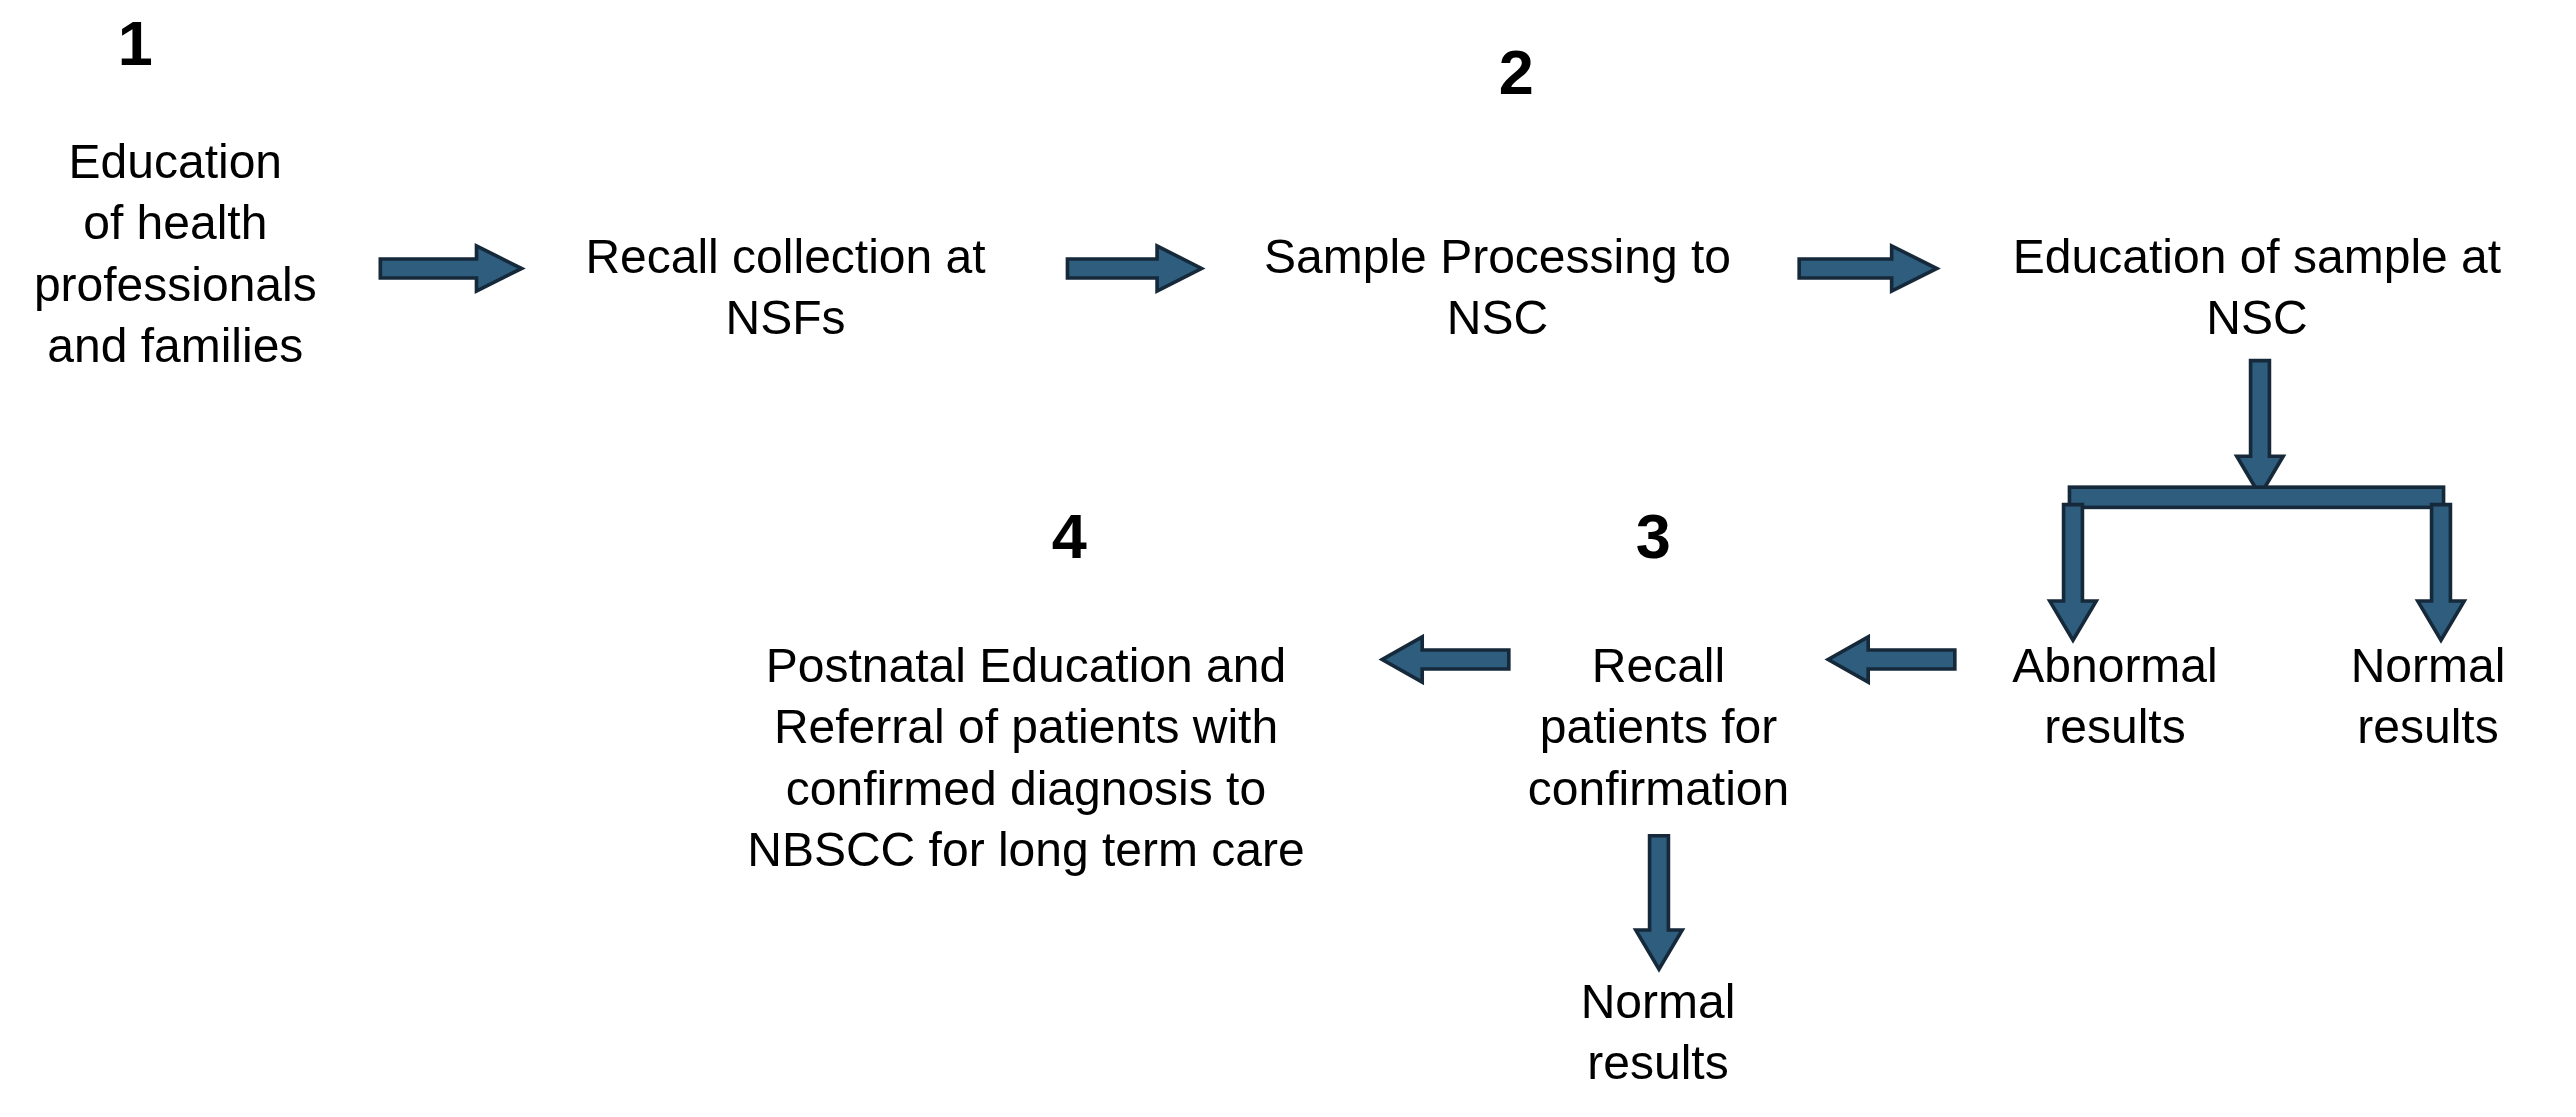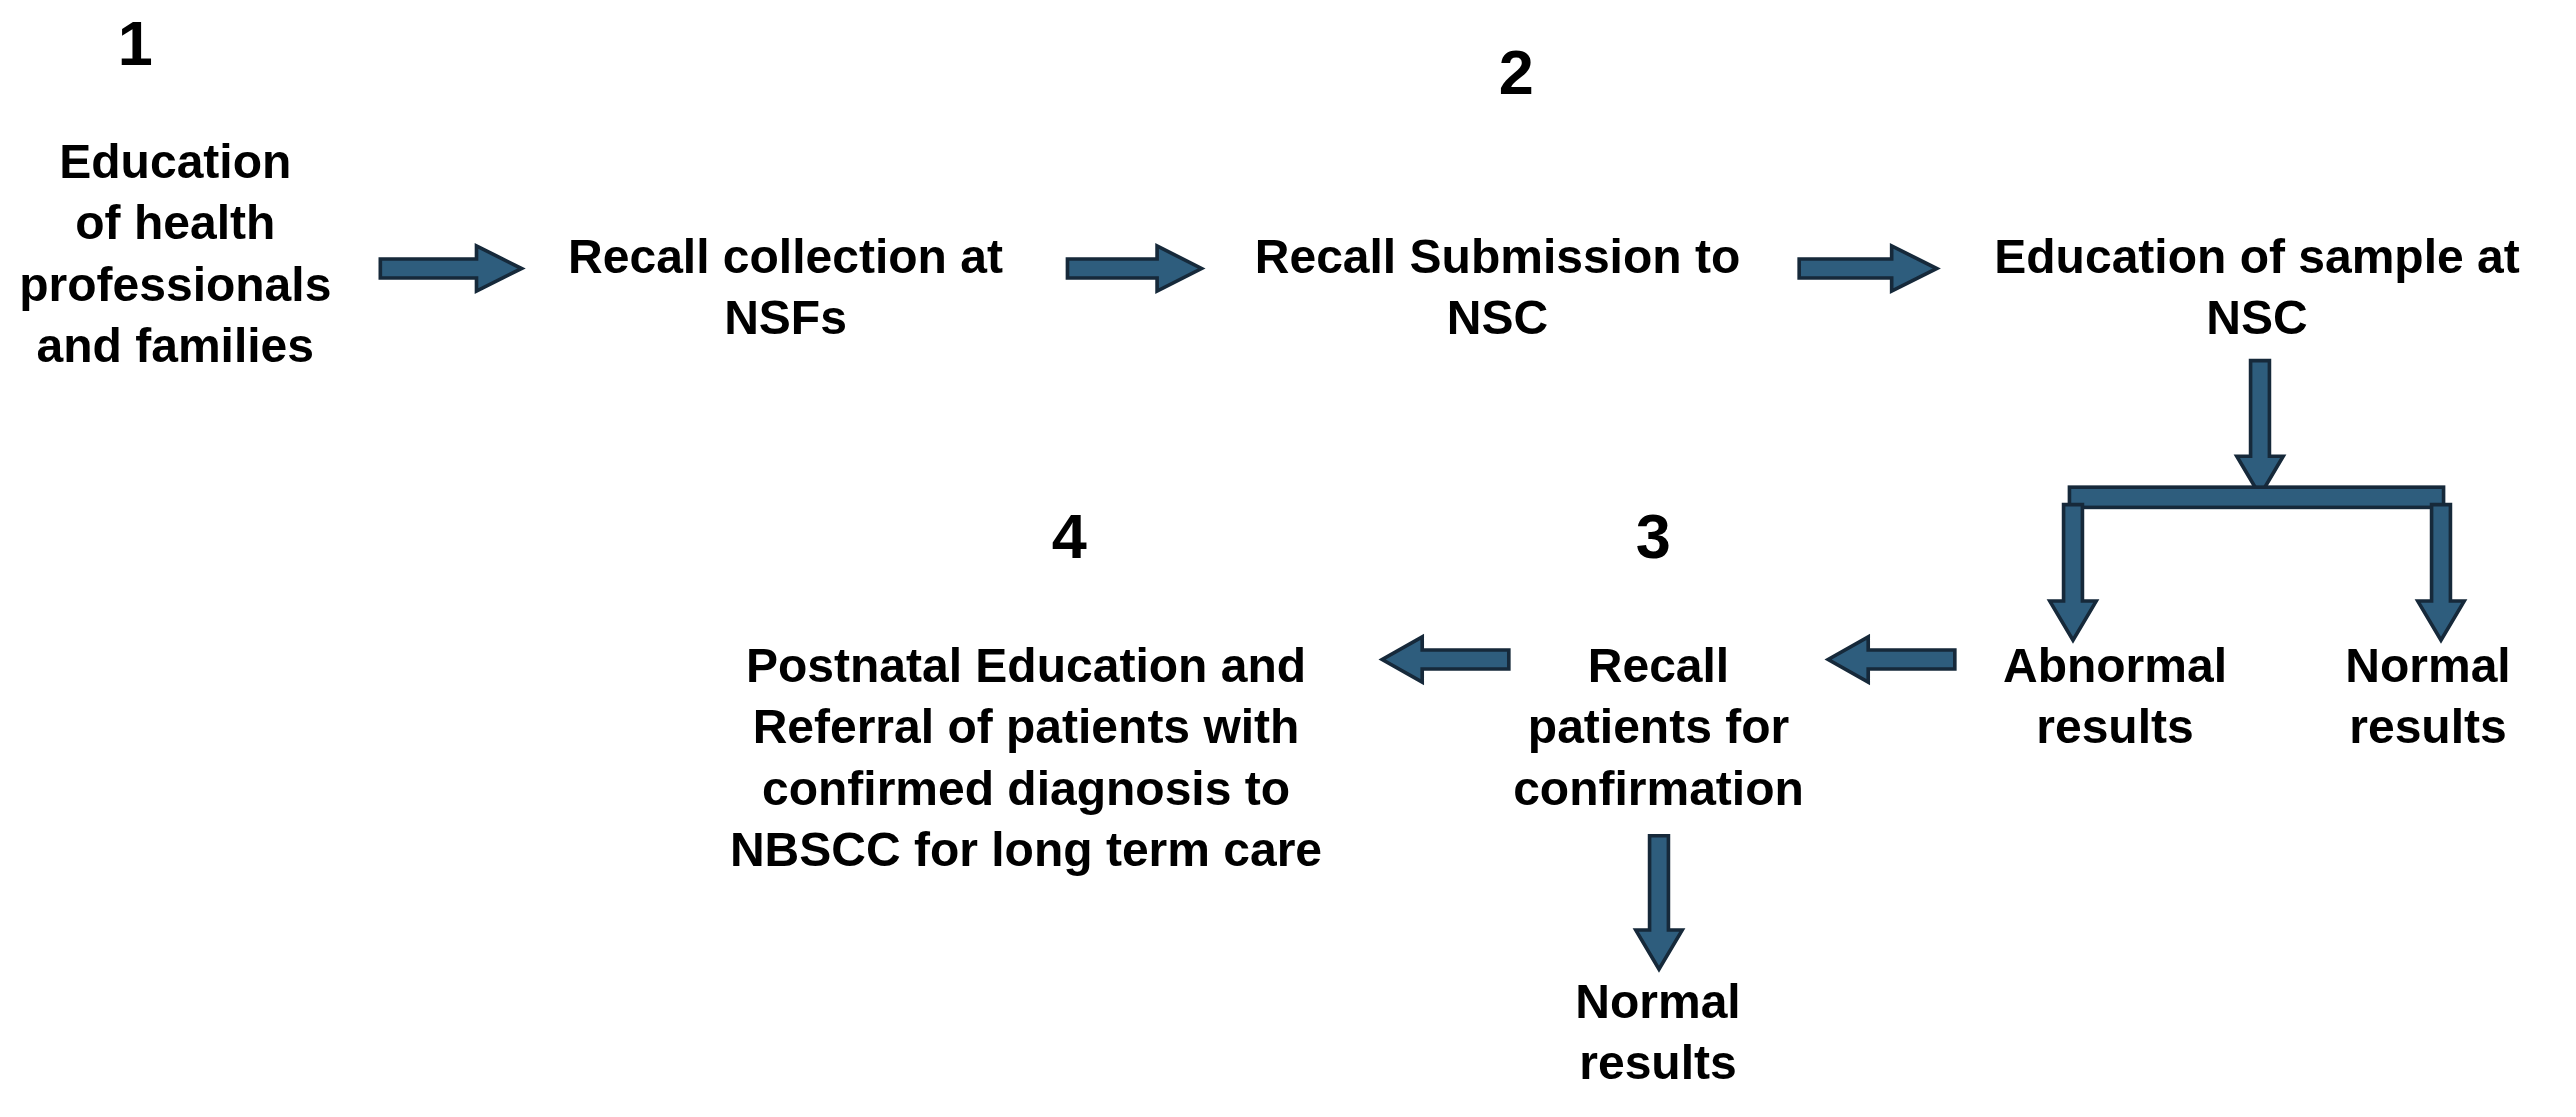--- a/index.html
+++ b/index.html
@@ -25,21 +25,20 @@
     white-space: nowrap;
     letter-spacing: -0.7px;
   }
   .node {
     position: absolute;
     font-size: 48px;
     line-height: 1.28;
     color: #000000;
     text-align: center;
     white-space: pre-line;
-    font-weight: bold;
   }
   .arrow-svg {
     position: absolute;
     overflow: visible;
   }
   .arrow-body {
     fill: #2e5d7d;
     stroke: #16293a;
     stroke-width: 5;
     stroke-linejoin: miter;
@@ -59,21 +58,21 @@
   <div class="step-num" style="left:1036px; top:505px; width:66px;">4</div>
 
   <div class="node" style="left:7.3px; top:131px; width:336px;">Education
 of health
 professionals
 and families</div>
 
   <div class="node" style="left:519px; top:226px; width:533px;">Recall collection at
 NSFs</div>
 
-  <div class="node" style="left:1209px; top:226px; width:577px;">Recall Submission to
+  <div class="node" style="left:1209px; top:226px; width:577px;">Sample Processing to
 NSC</div>
 
   <div class="node" style="left:1943px; top:226px; width:628px;">Education of sample at
 NSC</div>
 
   <div class="node" style="left:1969px; top:635px; width:292px;">Abnormal
 results</div>
 
   <div class="node" style="left:2293px; top:635px; width:270px;">Normal
 results</div>

